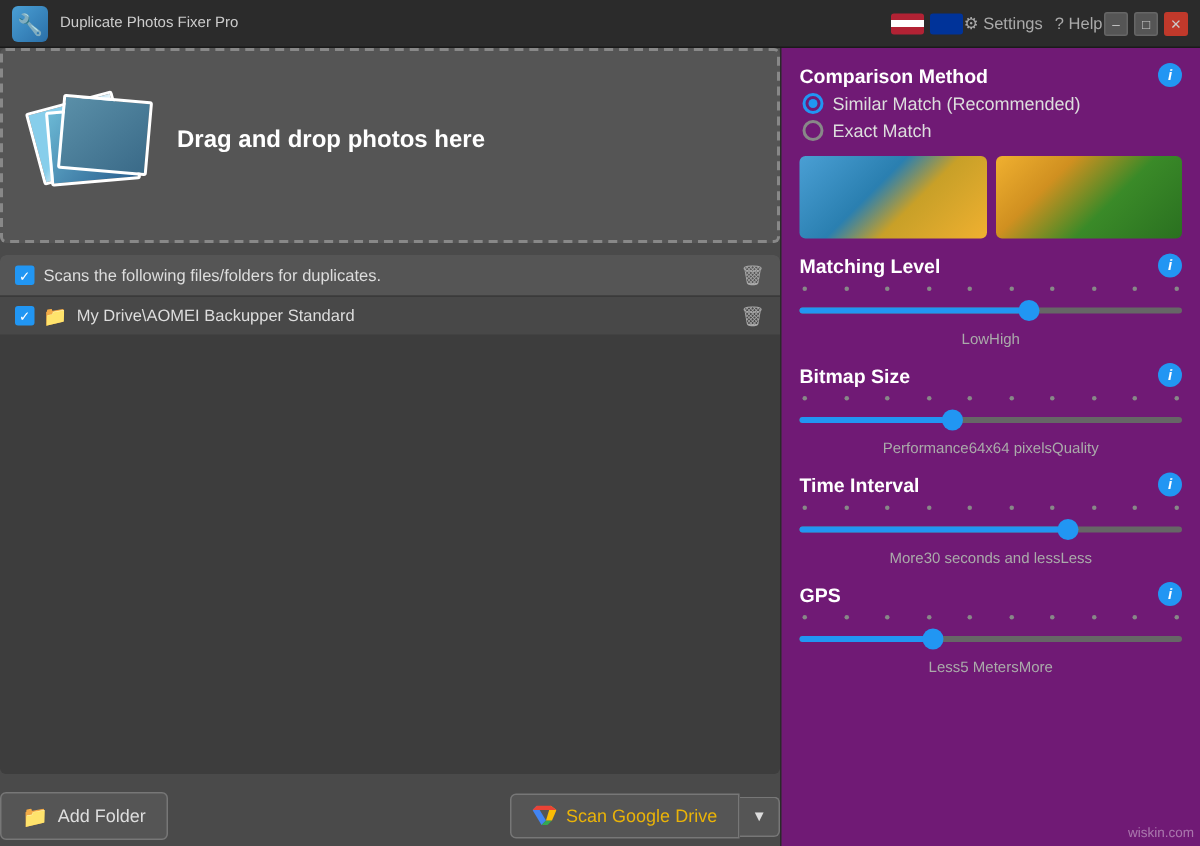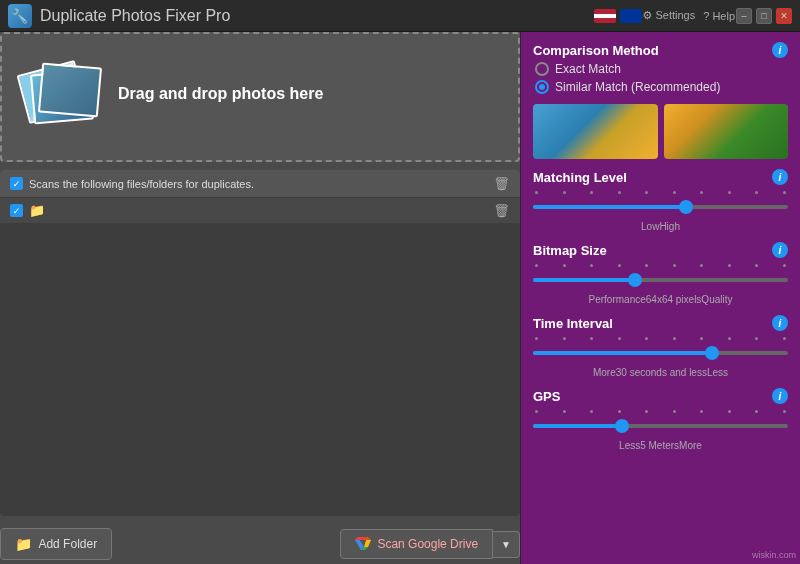--- a/index.html
+++ b/index.html
@@ -33,21 +33,21 @@
       height: 24px;
       background: linear-gradient(135deg, #4a9fd4, #2a6fa8);
       border-radius: 4px;
       display: flex;
       align-items: center;
       justify-content: center;
       font-size: 14px;
     }
     .title-text {
       color: #ccc;
-      font-size: 16px;
+      font-size: 10px;
     }
     .title-bar-right {
       display: flex;
       align-items: center;
       gap: 1px;
     }
     .title-bar-flags {
       display: flex;
       gap: 4px;
     }
@@ -211,21 +211,21 @@
       cursor: pointer;
       font-size: 12px;
       display: flex;
       align-items: center;
       gap: 6px;
     }
     .folder-add-icon { font-size: 14px; color: #f0a030; }
     .btn-scan-drive {
       background: #555;
       border: 1px solid #777;
-      color: #fca5a5;
+      color: #eab308;
       padding: 7px 14px;
       border-radius: 4px;
       cursor: pointer;
       font-size: 12px;
       display: flex;
       align-items: center;
       gap: 6px;
     }
     .scan-drive-wrapper {
       display: flex;
@@ -449,20 +449,21 @@
         <div class="files-header-left">
           <div class="checkbox-blue">✓</div>
           <span>Scans the following files/folders for duplicates.</span>
         </div>
         <span class="trash-icon">🗑</span>
       </div>
       <div class="file-row">
         <div class="checkbox-blue">✓</div>
         <div class="file-row-inner">
           <span class="folder-icon">📁</span>
+          <span>My Drive\AOMEI Backupper Standard</span>
         </div>
         <span class="trash-icon">🗑</span>
       </div>
     </div>
 
     <div class="bottom-buttons">
       <button class="btn-add-folder">
         <span class="folder-add-icon">📁</span>
         <span>Add Folder</span>
       </button>
@@ -484,29 +485,29 @@
 
   <div class="right-panel">
 
     <div class="slider-section">
       <div class="section-title">
         <span>Comparison Method</span>
         <div class="info-icon">i</div>
       </div>
       <div class="radio-group">
         <div class="radio-item">
-          <div class="radio-circle"></div>
-          <span>Exact Match</span>
-        </div>
-        <div class="radio-item">
           <div class="radio-circle selected">
             <div class="radio-dot"></div>
           </div>
           <span>Similar Match (Recommended)</span>
         </div>
+        <div class="radio-item">
+          <div class="radio-circle"></div>
+          <span>Exact Match</span>
+        </div>
       </div>
     </div>
 
     <div class="thumbnails">
       <div class="thumb thumb-butterfly"></div>
       <div class="thumb thumb-sunflower"></div>
     </div>
 
     <div class="slider-section">
       <div class="section-title">

